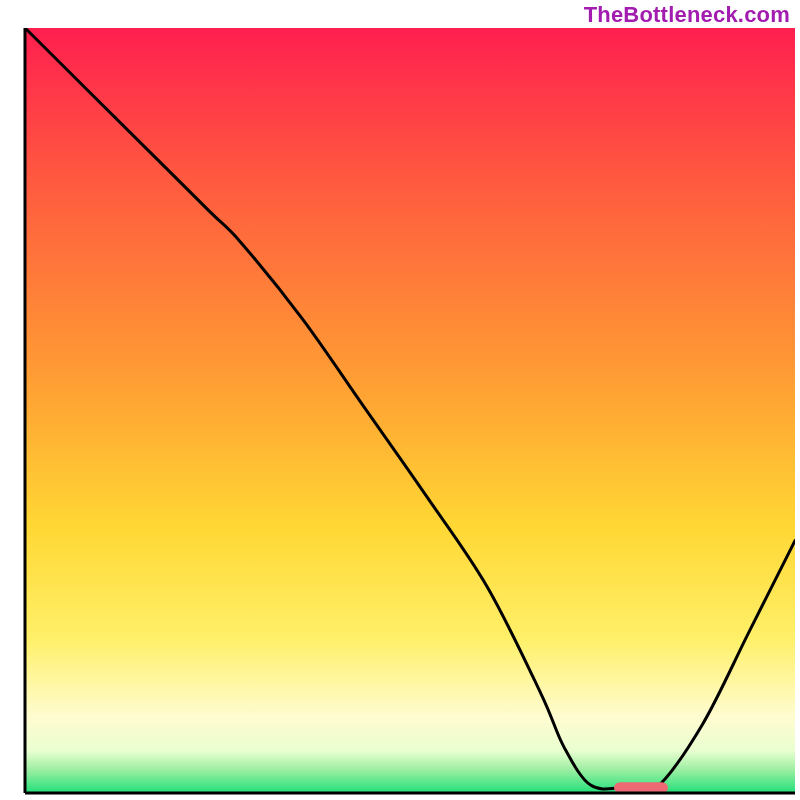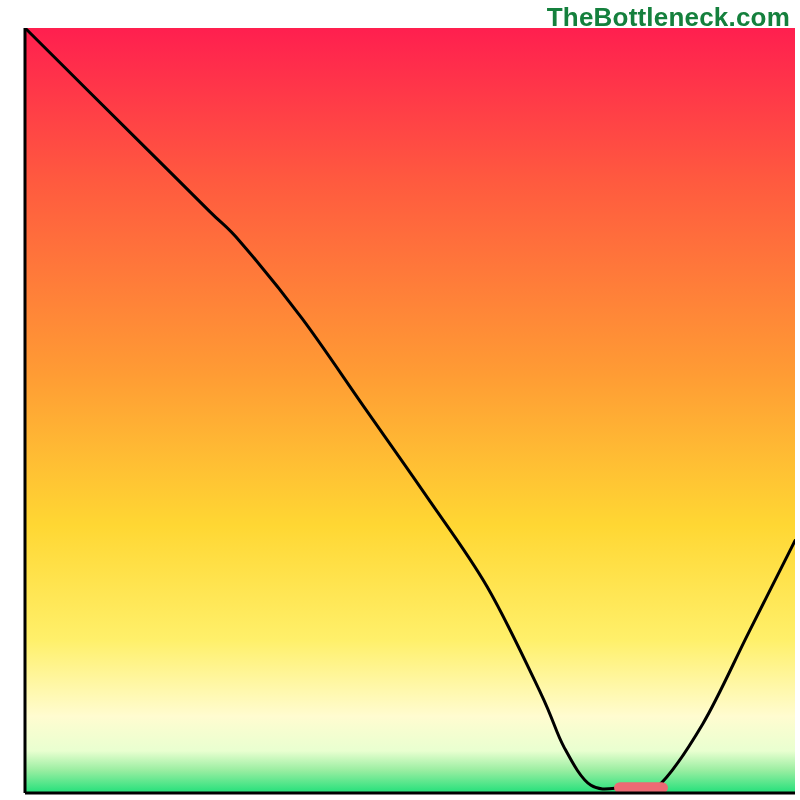--- a/index.html
+++ b/index.html
@@ -13,23 +13,23 @@
   }
   .container {
     position: relative;
     width: 800px;
     height: 800px;
   }
   .watermark {
     position: absolute;
     top: 2px;
     right: 10px;
-    font-size: 26px;
+    font-size: 22px;
     font-weight: bold;
-    color: #15803d;
+    color: #a21caf;
     letter-spacing: 0.2px;
     z-index: 10;
   }
   svg.plot {
     position: absolute;
     left: 0;
     top: 0;
     width: 800px;
     height: 800px;
     display: block;

